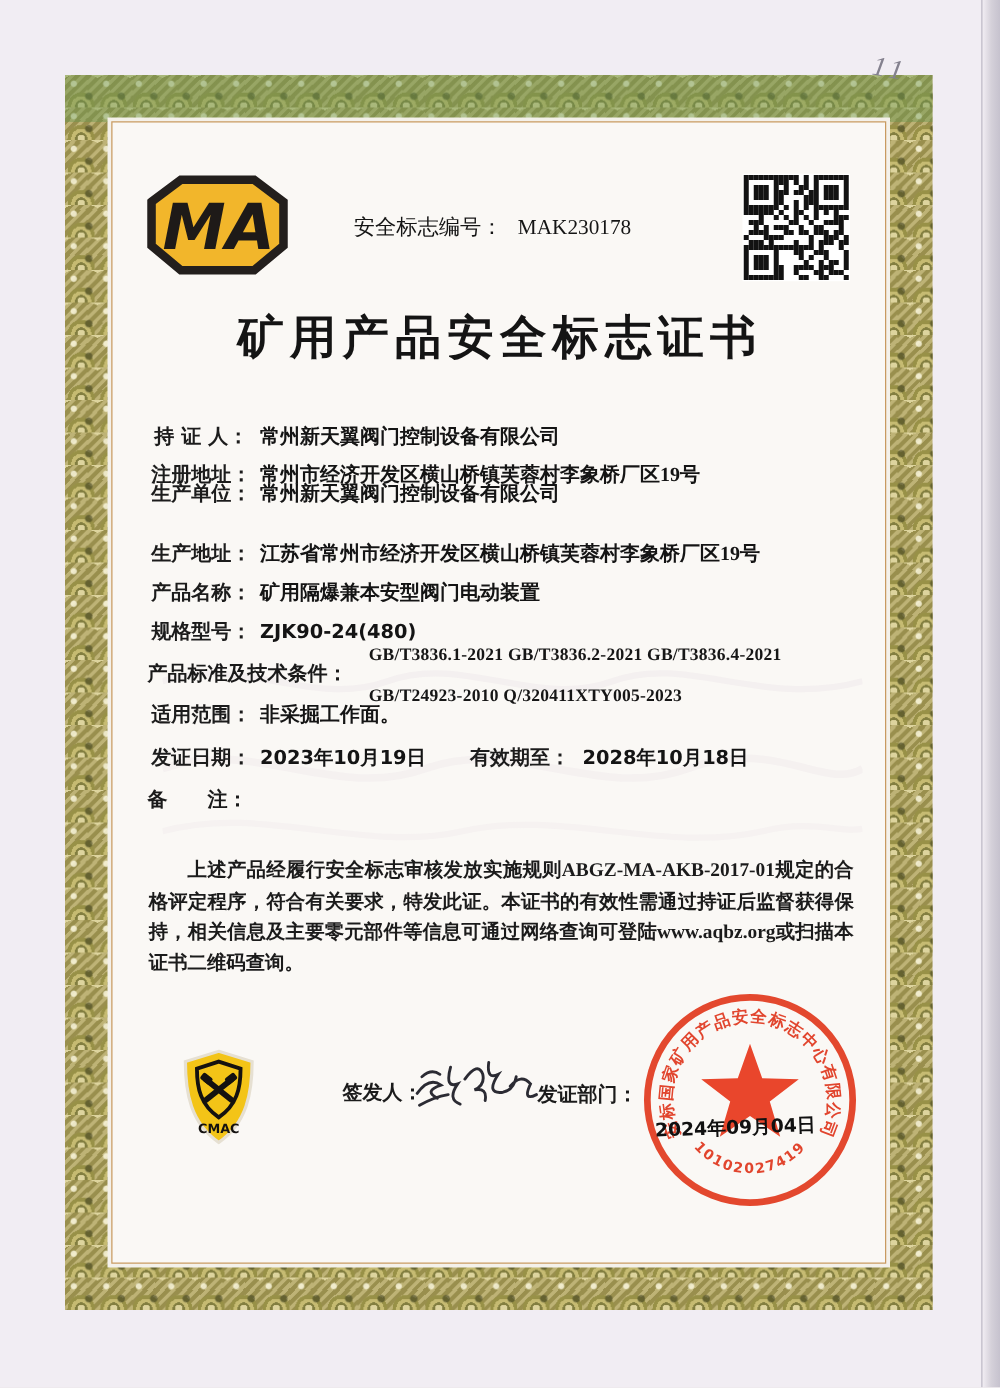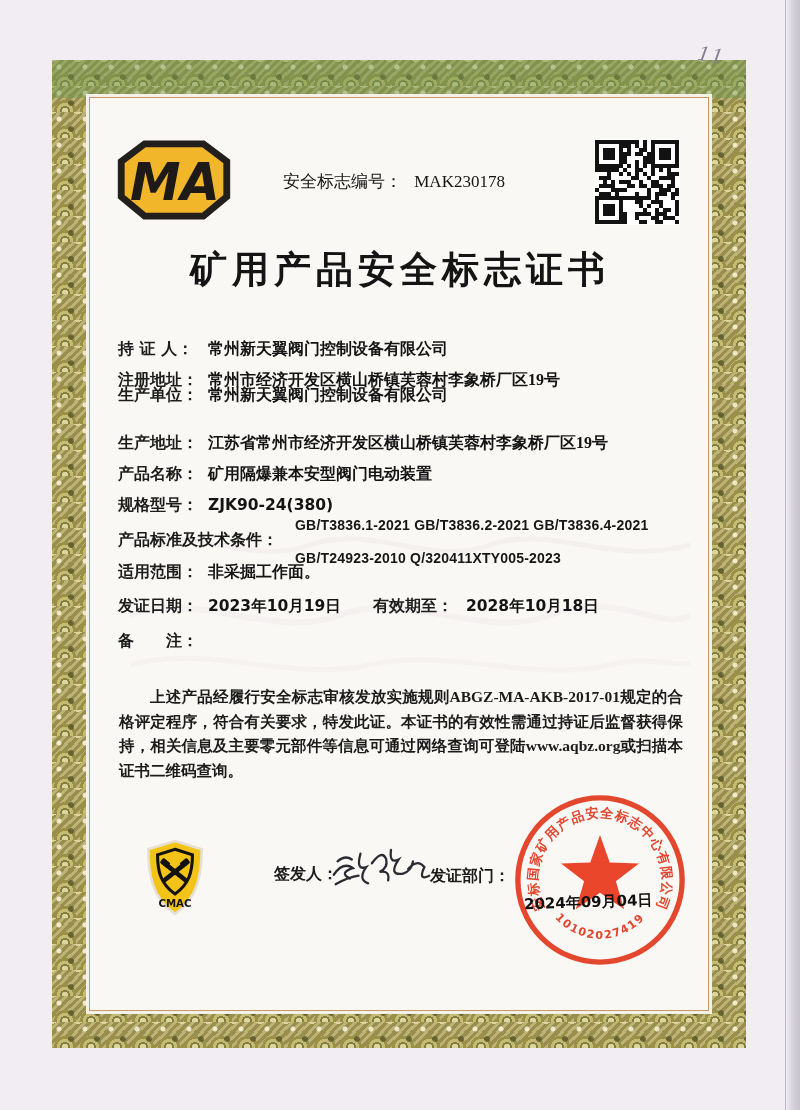--- a/index.html
+++ b/index.html
@@ -16,25 +16,25 @@
       repeating-radial-gradient(circle at 13px 25px, #ddd49e 0 3px, #827e40 3px 5px, #c6bb72 5px 8px, #989147 8px 11px, rgba(0,0,0,0) 11px 26px),
       repeating-linear-gradient(135deg, rgba(90,88,40,.28) 0 3px, rgba(255,255,255,.16) 3px 6px);
     background-size:100% 100%,26px 26px,26px 26px,26px 26px,18px 18px;}
   .frame-inner{position:absolute;left:37px;top:37px;right:37px;bottom:37px;
     background:#faf8f5;border:1px solid #c89a60;box-shadow:0 0 0 3px #f4f1ea;}
   .content{position:absolute;inset:0;z-index:2;}
   .title{position:absolute;left:0;right:0;top:245px;text-align:center;
     font-size:37px;font-weight:700;letter-spacing:5px;color:#141414;}
   .row{position:absolute;white-space:nowrap;font-size:16px;line-height:22px;}
   .lbl{display:inline-block;width:86px;font-family:"DejaVu Sans","Liberation Sans",sans-serif;
-       font-weight:700;color:#1c1c1c;}
+       font-weight:700;color:#1c1c1c;text-align:center;}
   .lbl-wide{display:inline-block;font-family:Liberation Serif, serif;font-weight:700;}
   .val{font-weight:700;color:#141414;}
   .val-sans{font-family:"DejaVu Sans","Liberation Sans",sans-serif;font-weight:700;color:#141414;}
-  .std-line{position:absolute;font-family:Liberation Sans, sans-serif;
+  .std-line{position:absolute;font-family:Liberation Serif, serif;
     font-weight:700;font-size:14px;letter-spacing:.2px;color:#161616;white-space:nowrap;}
   .cert-line{position:absolute;left:283px;top:170px;font-size:17px;color:#151515;}
   .statement{position:absolute;left:119px;top:685px;width:564px;font-size:15.5px;
     line-height:24.6px;font-weight:700;text-align:justify;text-indent:2em;color:#1b1b1b;}
   .foot-lbl{position:absolute;font-family:"DejaVu Sans","Liberation Sans",sans-serif;
     font-weight:700;font-size:16px;color:#1b1b1b;white-space:nowrap;}
   .stamp{position:absolute;left:512px;top:792px;width:176px;height:176px;opacity:.93;z-index:3;}
   .stamp-date{position:absolute;left:524px;top:893px;z-index:4;font-size:15px;
     font-family:"DejaVu Sans","Liberation Sans",sans-serif;font-weight:700;color:#111;
     transform:rotate(-2deg);white-space:nowrap;}
@@ -342,21 +342,21 @@
     <div class="row" style="left:118px;top:432px;">
       <span class="lbl">生产地址：</span>
       <span class="val">江苏省常州市经济开发区横山桥镇芙蓉村李象桥厂区19号</span>
     </div>
     <div class="row" style="left:118px;top:463px;">
       <span class="lbl">产品名称：</span>
       <span class="val">矿用隔爆兼本安型阀门电动装置</span>
     </div>
     <div class="row" style="left:118px;top:494px;">
       <span class="lbl">规格型号：</span>
-      <span class="val-sans" style="font-size:15.5px;">ZJK90-24(380)</span>
+      <span class="val-sans" style="font-size:15.5px;">ZJK90-24(480)</span>
     </div>
 
     <div class="row" style="left:118px;top:529px;">
       <span class="lbl-wide">产品标准及技术条件：</span>
     </div>
     <div class="std-line" style="left:295px;top:517px;">GB/T3836.1-2021 GB/T3836.2-2021 GB/T3836.4-2021</div>
     <div class="std-line" style="left:295px;top:550px;">GB/T24923-2010 Q/320411XTY005-2023</div>
 
     <div class="row" style="left:118px;top:561px;">
       <span class="lbl">适用范围：</span>

